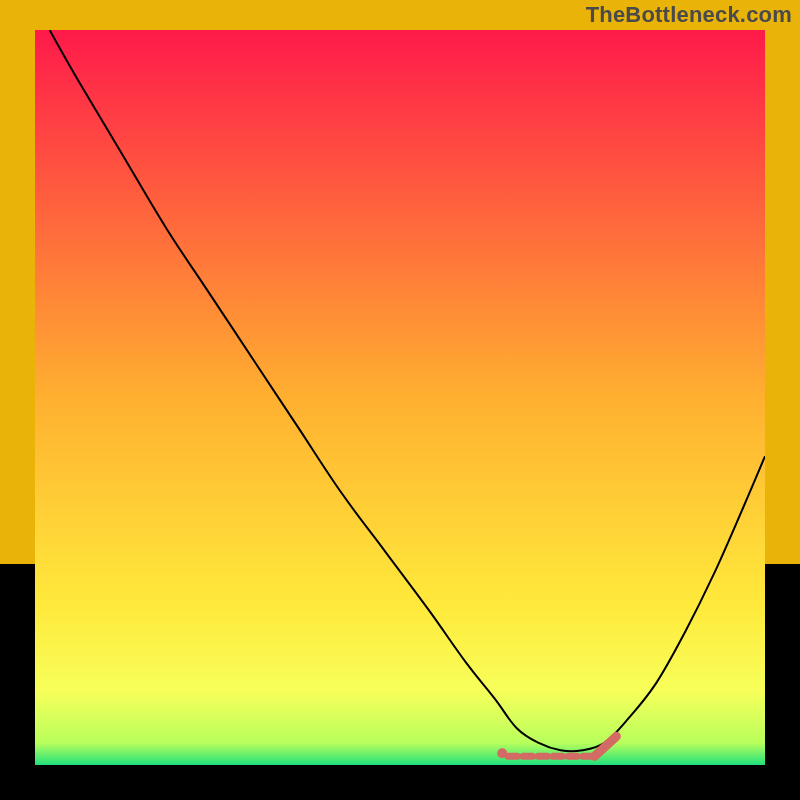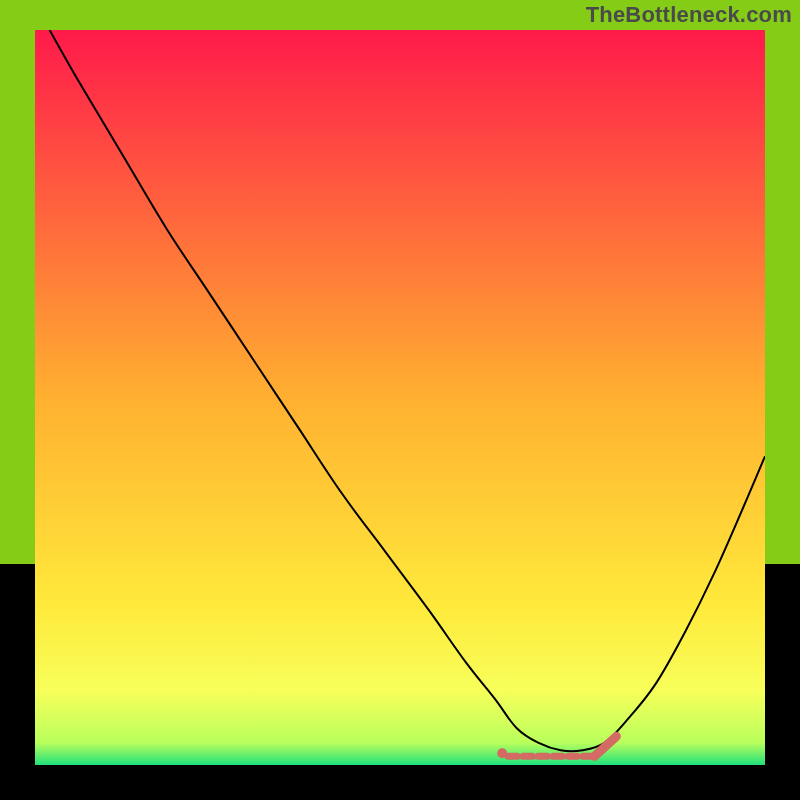--- a/index.html
+++ b/index.html
@@ -8,21 +8,21 @@
     width: 800px;
     height: 800px;
     background: #000;
     font-family: Arial, Helvetica, sans-serif;
     overflow: hidden;
   }
   .frame {
     position: relative;
     width: 800px;
     height: 564px;
-    background: #84cc16;
+    background: #eab308;
   }
   .attribution {
     position: absolute;
     top: 2px;
     right: 8px;
     color: #4a4a4a;
     font-size: 22px;
     font-weight: 600;
     letter-spacing: 0.2px;
   }

